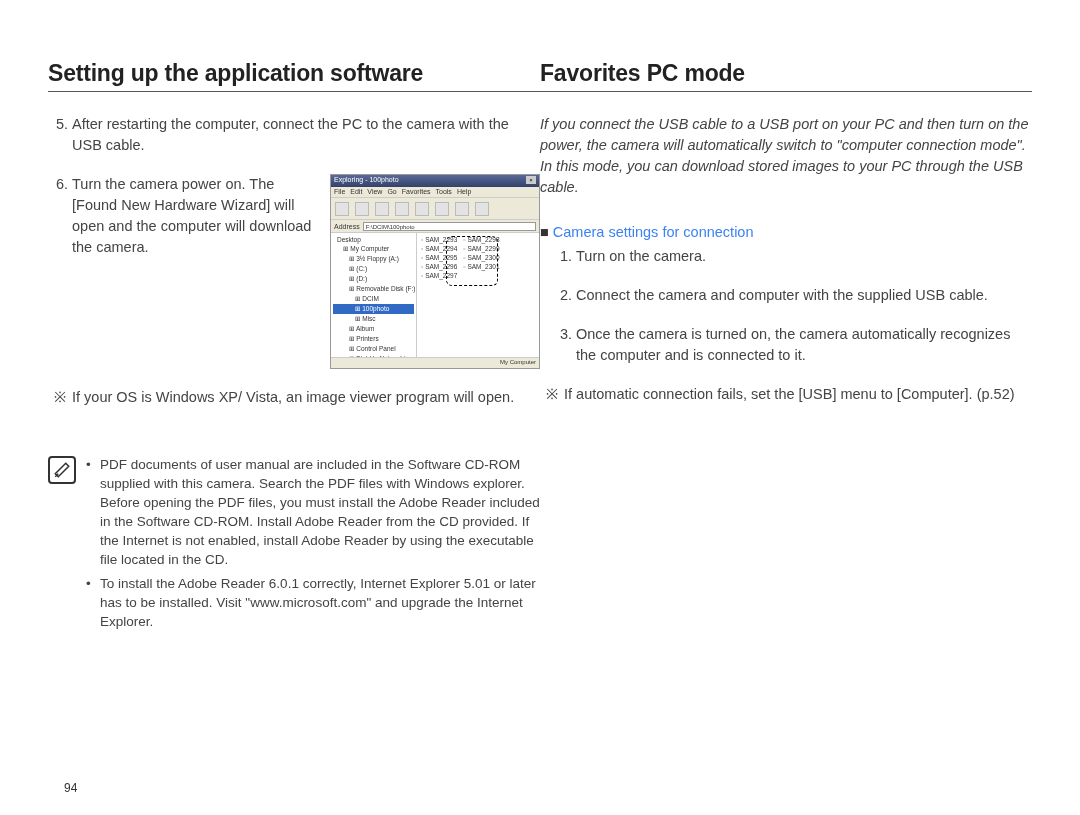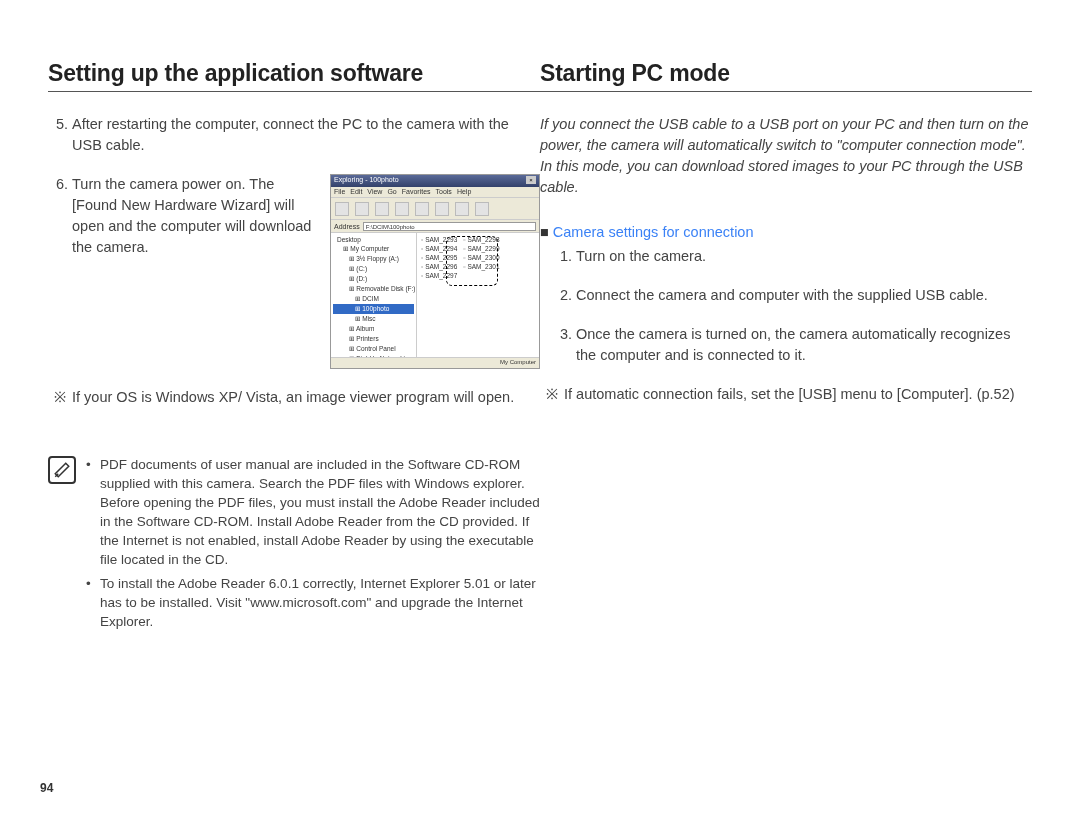--- a/index.html
+++ b/index.html
@@ -37,21 +37,21 @@
   .sublist .numitem .num { width: 18px; }
   .info-box { display: flex; gap: 10px; margin-top: 48px; font-size: 13.5px; line-height: 1.4; color: #444; }
   .info-icon {
     width: 28px; height: 28px; border: 2px solid #333; border-radius: 4px;
     flex-shrink: 0; display: flex; align-items: center; justify-content: center;
   }
   .info-icon svg { width: 18px; height: 18px; }
   .bullets { flex: 1; }
   .bullet { display: flex; margin-bottom: 6px; }
   .bullet .dot { width: 14px; flex-shrink: 0; }
-  .page-num { position: absolute; bottom: 20px; left: 40px; font-size: 12px; font-weight: bold; color: #333; }
+  .page-num { position: absolute; bottom: 20px; left: 64px; font-size: 12px; font-weight: normal; color: #333; }
 
   
   .explorer {
     width: 210px; height: 195px; background: #f3f3f3; border: 1px solid #999;
     font-size: 7px; color: #333; position: relative; flex-shrink:0;
   }
   .exp-title { height: 12px; background: linear-gradient(#5a6a98,#33416a); color:#fff; padding:1px 3px; font-size:7px; display:flex; justify-content:space-between; }
   .exp-close { background:#ccc; color:#000; width:10px; height:8px; text-align:center; line-height:8px; font-size:6px; }
   .exp-menu { height: 11px; background:#ece9d8; border-bottom:1px solid #ccc; padding:1px 3px; display:flex; gap:5px; }
   .exp-tools { height: 22px; background:#ece9d8; border-bottom:1px solid #ccc; display:flex; gap:6px; align-items:center; padding:0 4px;}
@@ -178,21 +178,21 @@
         </div>
         <div class="bullet">
           <div class="dot">•</div>
           <div>To install the Adobe Reader 6.0.1 correctly, Internet Explorer 5.01 or later has to be installed. Visit "www.microsoft.com" and upgrade the Internet Explorer.</div>
         </div>
       </div>
     </div>
   </div>
 
   <div class="col">
-    <h2 class="section-title">Starting PC mode</h2>
+    <h2 class="section-title">Favorites PC mode</h2>
     <div class="intro">If you connect the USB cable to a USB port on your PC and then turn on the power, the camera will automatically switch to "computer connection mode". In this mode, you can download stored images to your PC through the USB cable.</div>
 
     <div class="sq-head">Camera settings for connection</div>
     <div class="sublist">
       <div class="numitem">
         <div class="num">1.</div>
         <div class="body">Turn on the camera.</div>
       </div>
       <div class="numitem">
         <div class="num">2.</div>

